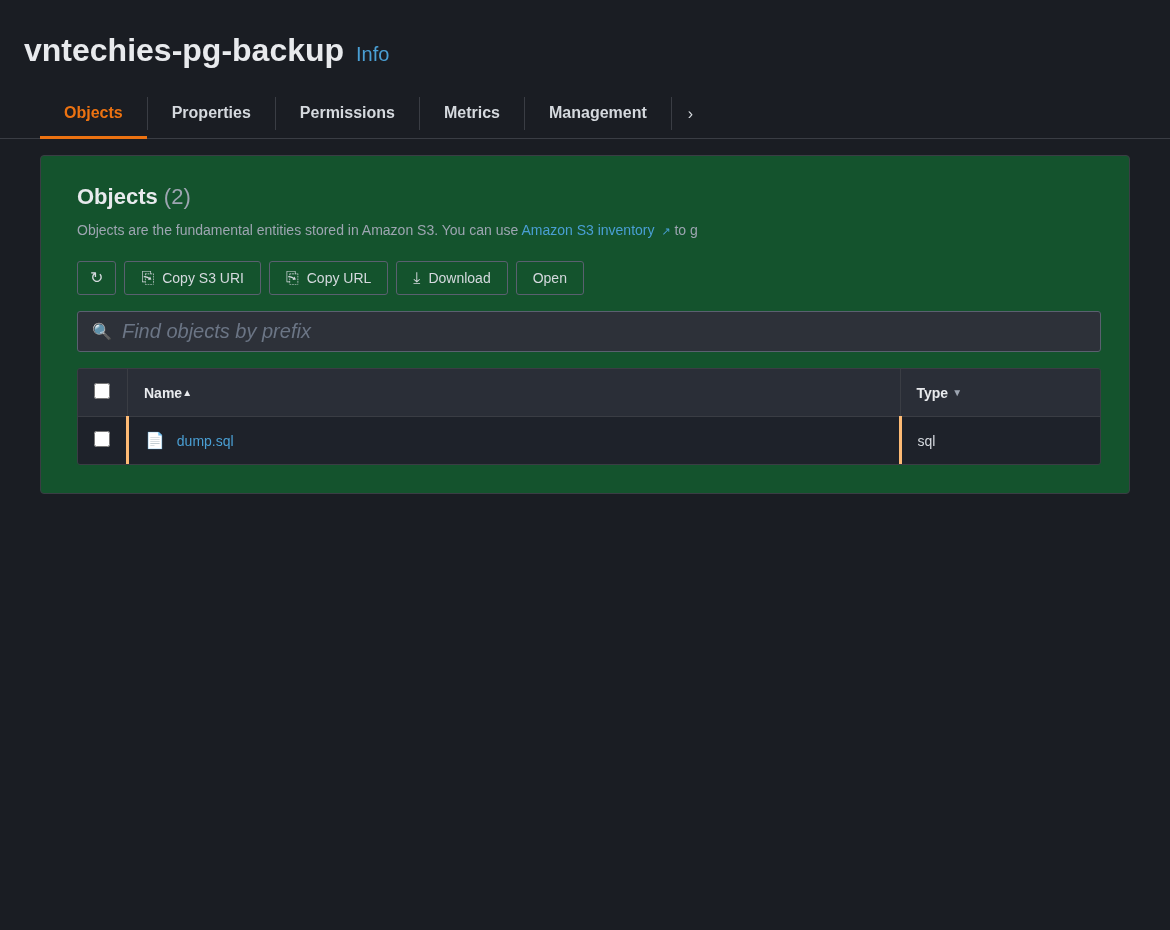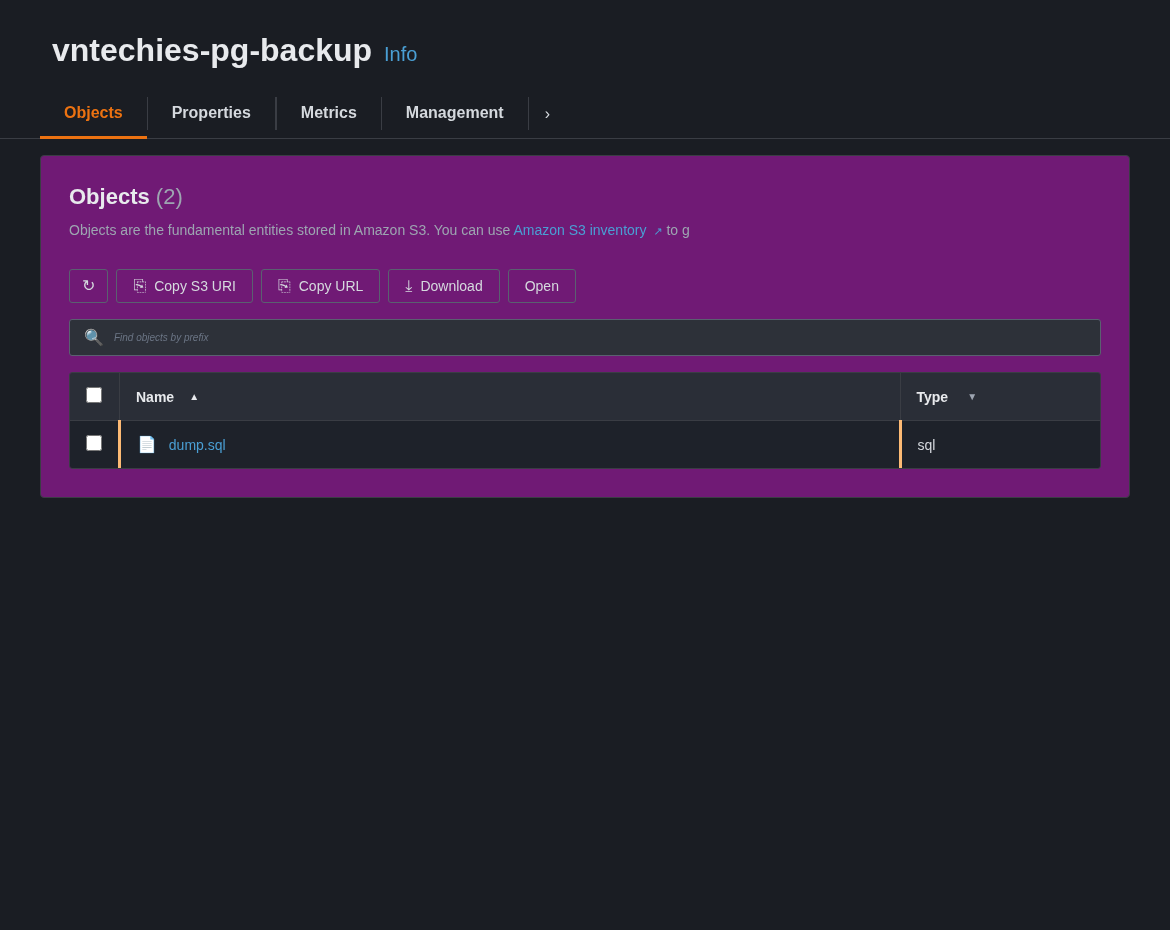--- a/index.html
+++ b/index.html
@@ -7,21 +7,21 @@
       background-color: #1a1d23;
       color: #d5d9de;
       font-family: "Amazon Ember", "Helvetica Neue", Arial, sans-serif;
       font-size: 14px;
       min-height: 930px;
       overflow-x: hidden;
     }
 
     
     .page-header {
-      padding: 32px 40px 20px 52px;
+      padding: 32px 40px 20px 24px;
       display: flex;
       align-items: baseline;
       gap: 12px;
     }
     .bucket-name {
       font-size: 32px;
       font-weight: 700;
       color: #e8eaed;
     }
     .info-link {
@@ -65,41 +65,41 @@
       font-size: 16px;
       color: #d5d9de;
       cursor: pointer;
       display: flex;
       align-items: center;
     }
 
     
     .main-content {
       margin: 0 40px;
-      background: #701a75;
+      background: #14532d;
       border: 1px solid #3a3d44;
       border-radius: 4px;
-      padding: 28px 28px 28px 28px;
+      padding: 28px 28px 28px 36px;
     }
 
     
     .objects-title {
       font-size: 22px;
       font-weight: 700;
       color: #e8eaed;
       margin-bottom: 10px;
     }
     .objects-count {
       color: #9da5b1;
       font-weight: 400;
     }
     .objects-description {
       font-size: 14px;
       color: #9da5b1;
-      margin-bottom: 28px;
+      margin-bottom: 20px;
       line-height: 1.5;
     }
     .inventory-link {
       color: #4a9fd4;
       cursor: pointer;
       text-decoration: none;
     }
 
     
     .toolbar {
@@ -145,21 +145,21 @@
     }
     .search-icon-wrap {
       color: #9da5b1;
       font-size: 16px;
     }
     .search-input {
       background: transparent;
       border: none;
       outline: none;
       color: #9da5b1;
-      font-size: 10px;
+      font-size: 20px;
       width: 100%;
       font-style: italic;
     }
     .search-input::placeholder { color: #6b7585; font-style: italic; }
 
     
     .objects-table {
       width: 100%;
       border-collapse: collapse;
       margin-top: 0;
@@ -198,21 +198,21 @@
 
     
     .cb-cell {
       width: 40px;
       text-align: center;
       border-right: 1px solid #3a3d44;
     }
     .th-name {
       display: flex;
       align-items: center;
-      gap: 15px;
+      gap: 0;
     }
     .sort-icon {
       font-size: 10px;
       color: #9da5b1;
     }
     .sort-icon-up { color: #e8eaed; }
 
     
     .file-icon {
       color: #9da5b1;
@@ -247,20 +247,21 @@
 <div class="page-header">
   <span class="bucket-name">vntechies-pg-backup</span>
   <a class="info-link">Info</a>
 </div>
 
 <div class="tabs-bar">
   <div class="tab active">Objects</div>
   <div class="tab-separator"></div>
   <div class="tab">Properties</div>
   <div class="tab-separator"></div>
+  <div class="tab">Permissions</div>
   <div class="tab-separator"></div>
   <div class="tab">Metrics</div>
   <div class="tab-separator"></div>
   <div class="tab">Management</div>
   <div class="tab-separator"></div>
   <div class="tab-more">›</div>
 </div>
 
 <div class="main-content" style="margin-top: 16px;">
 

